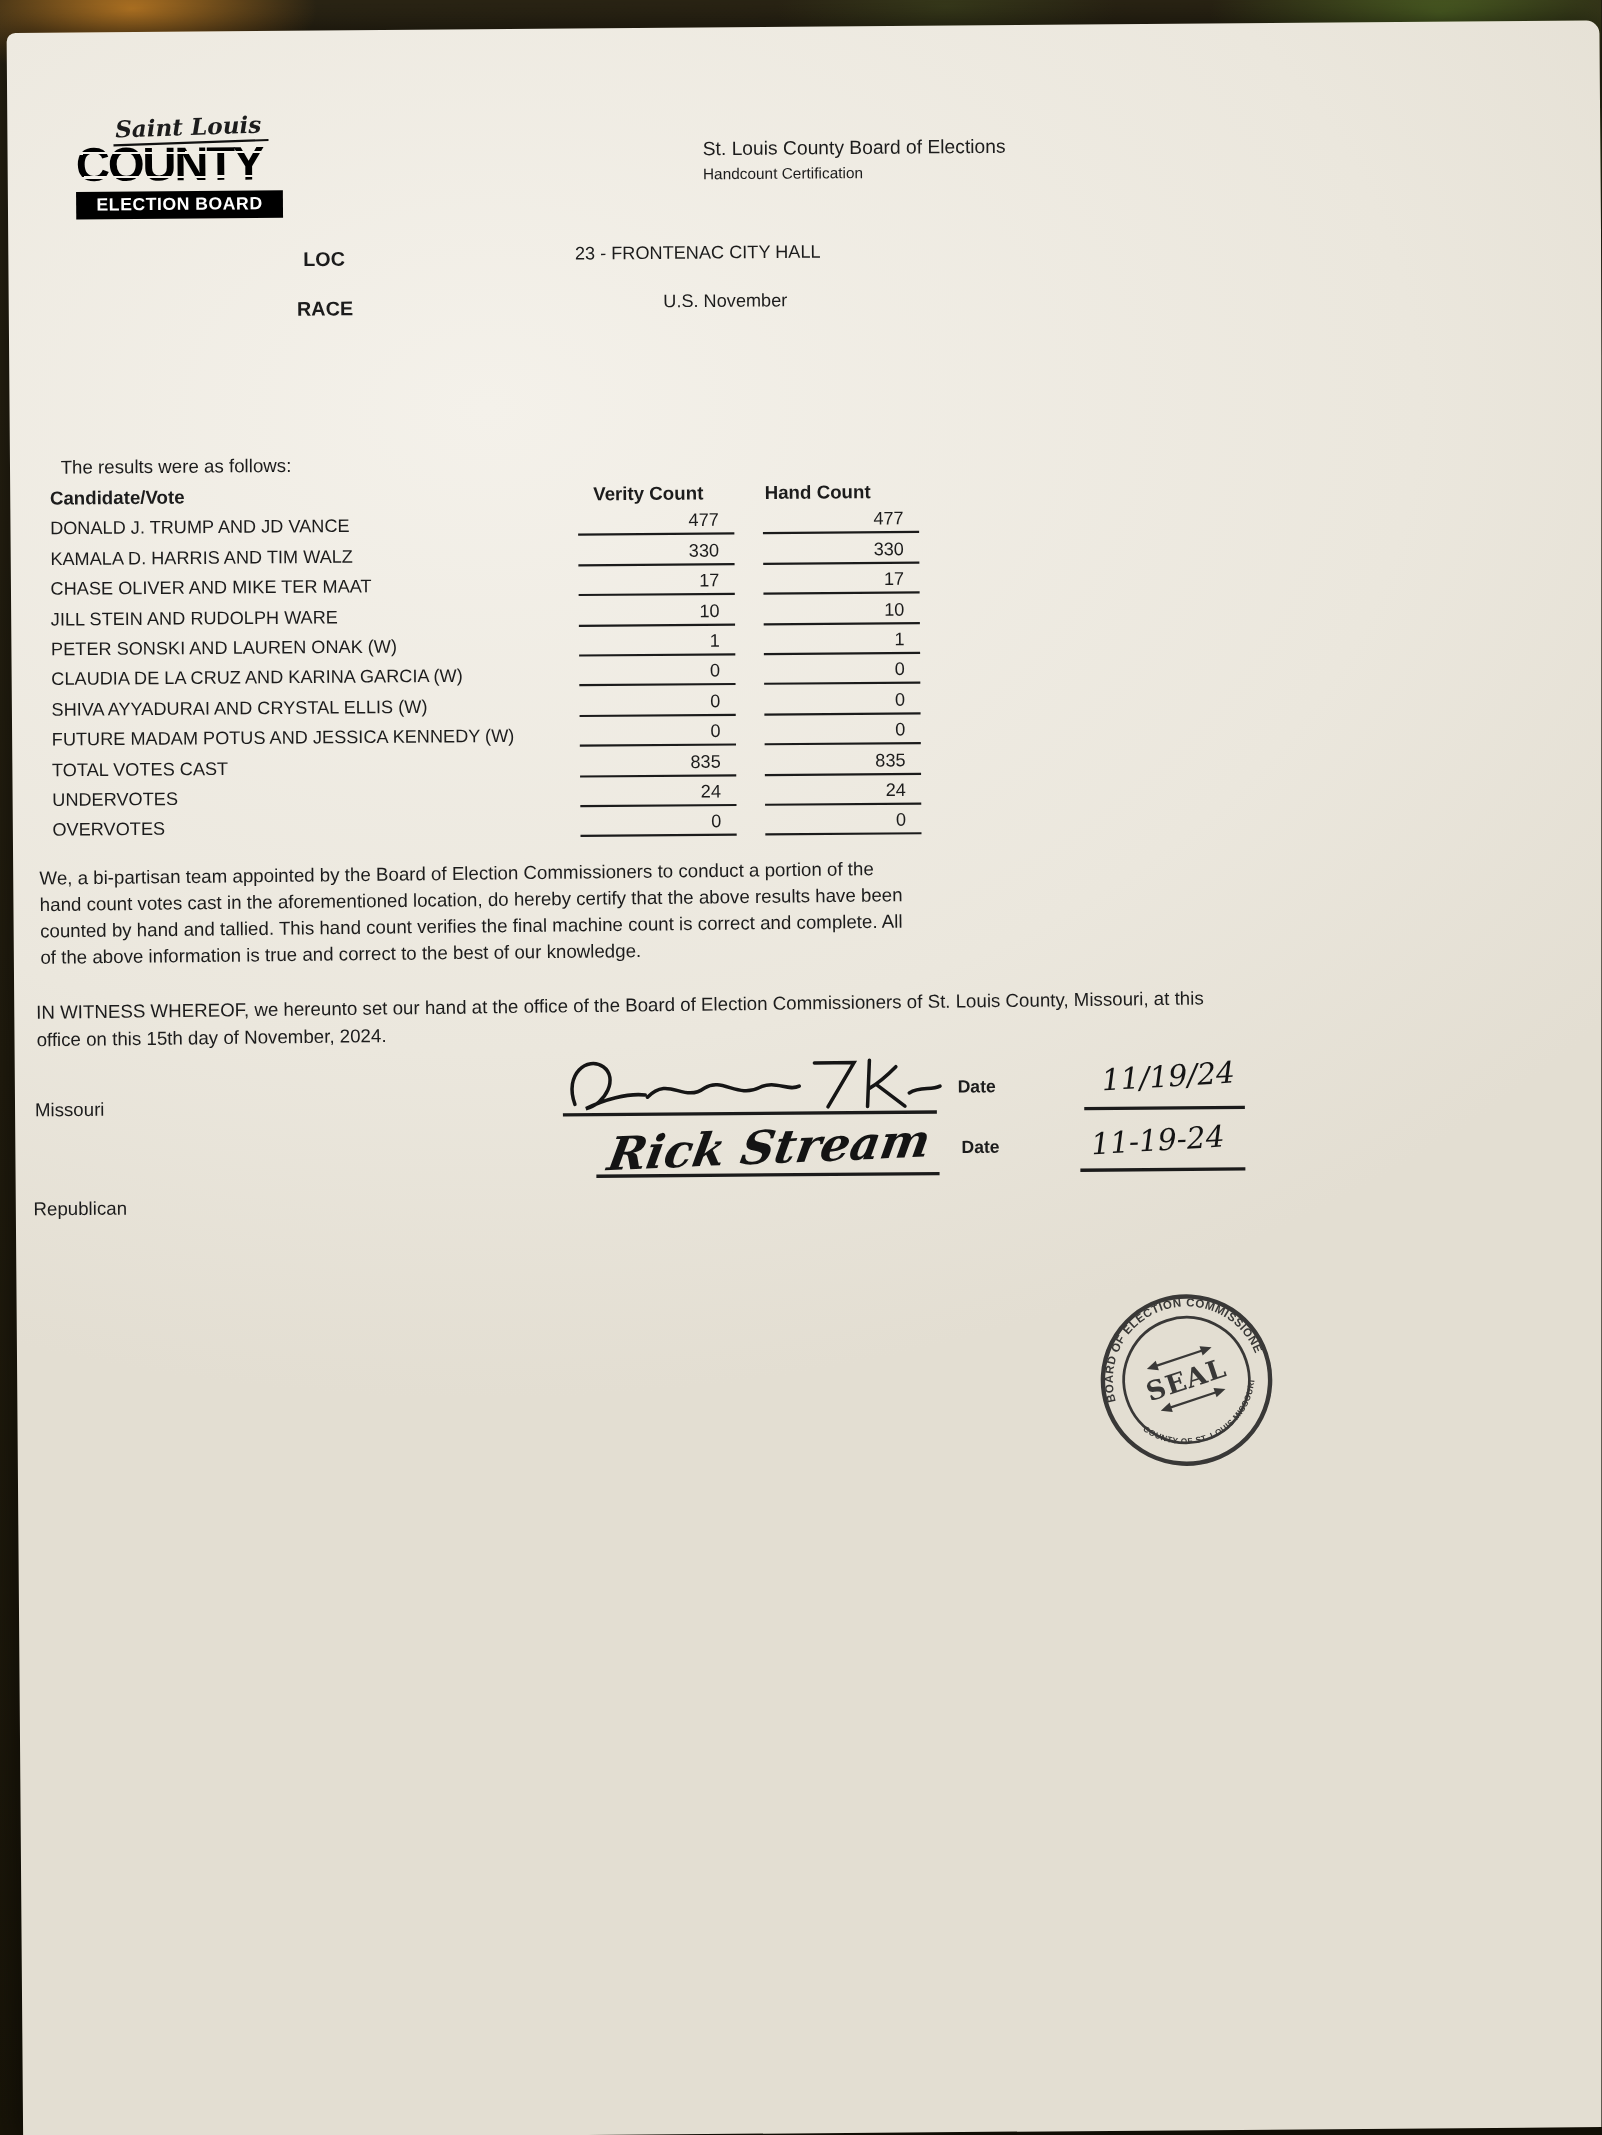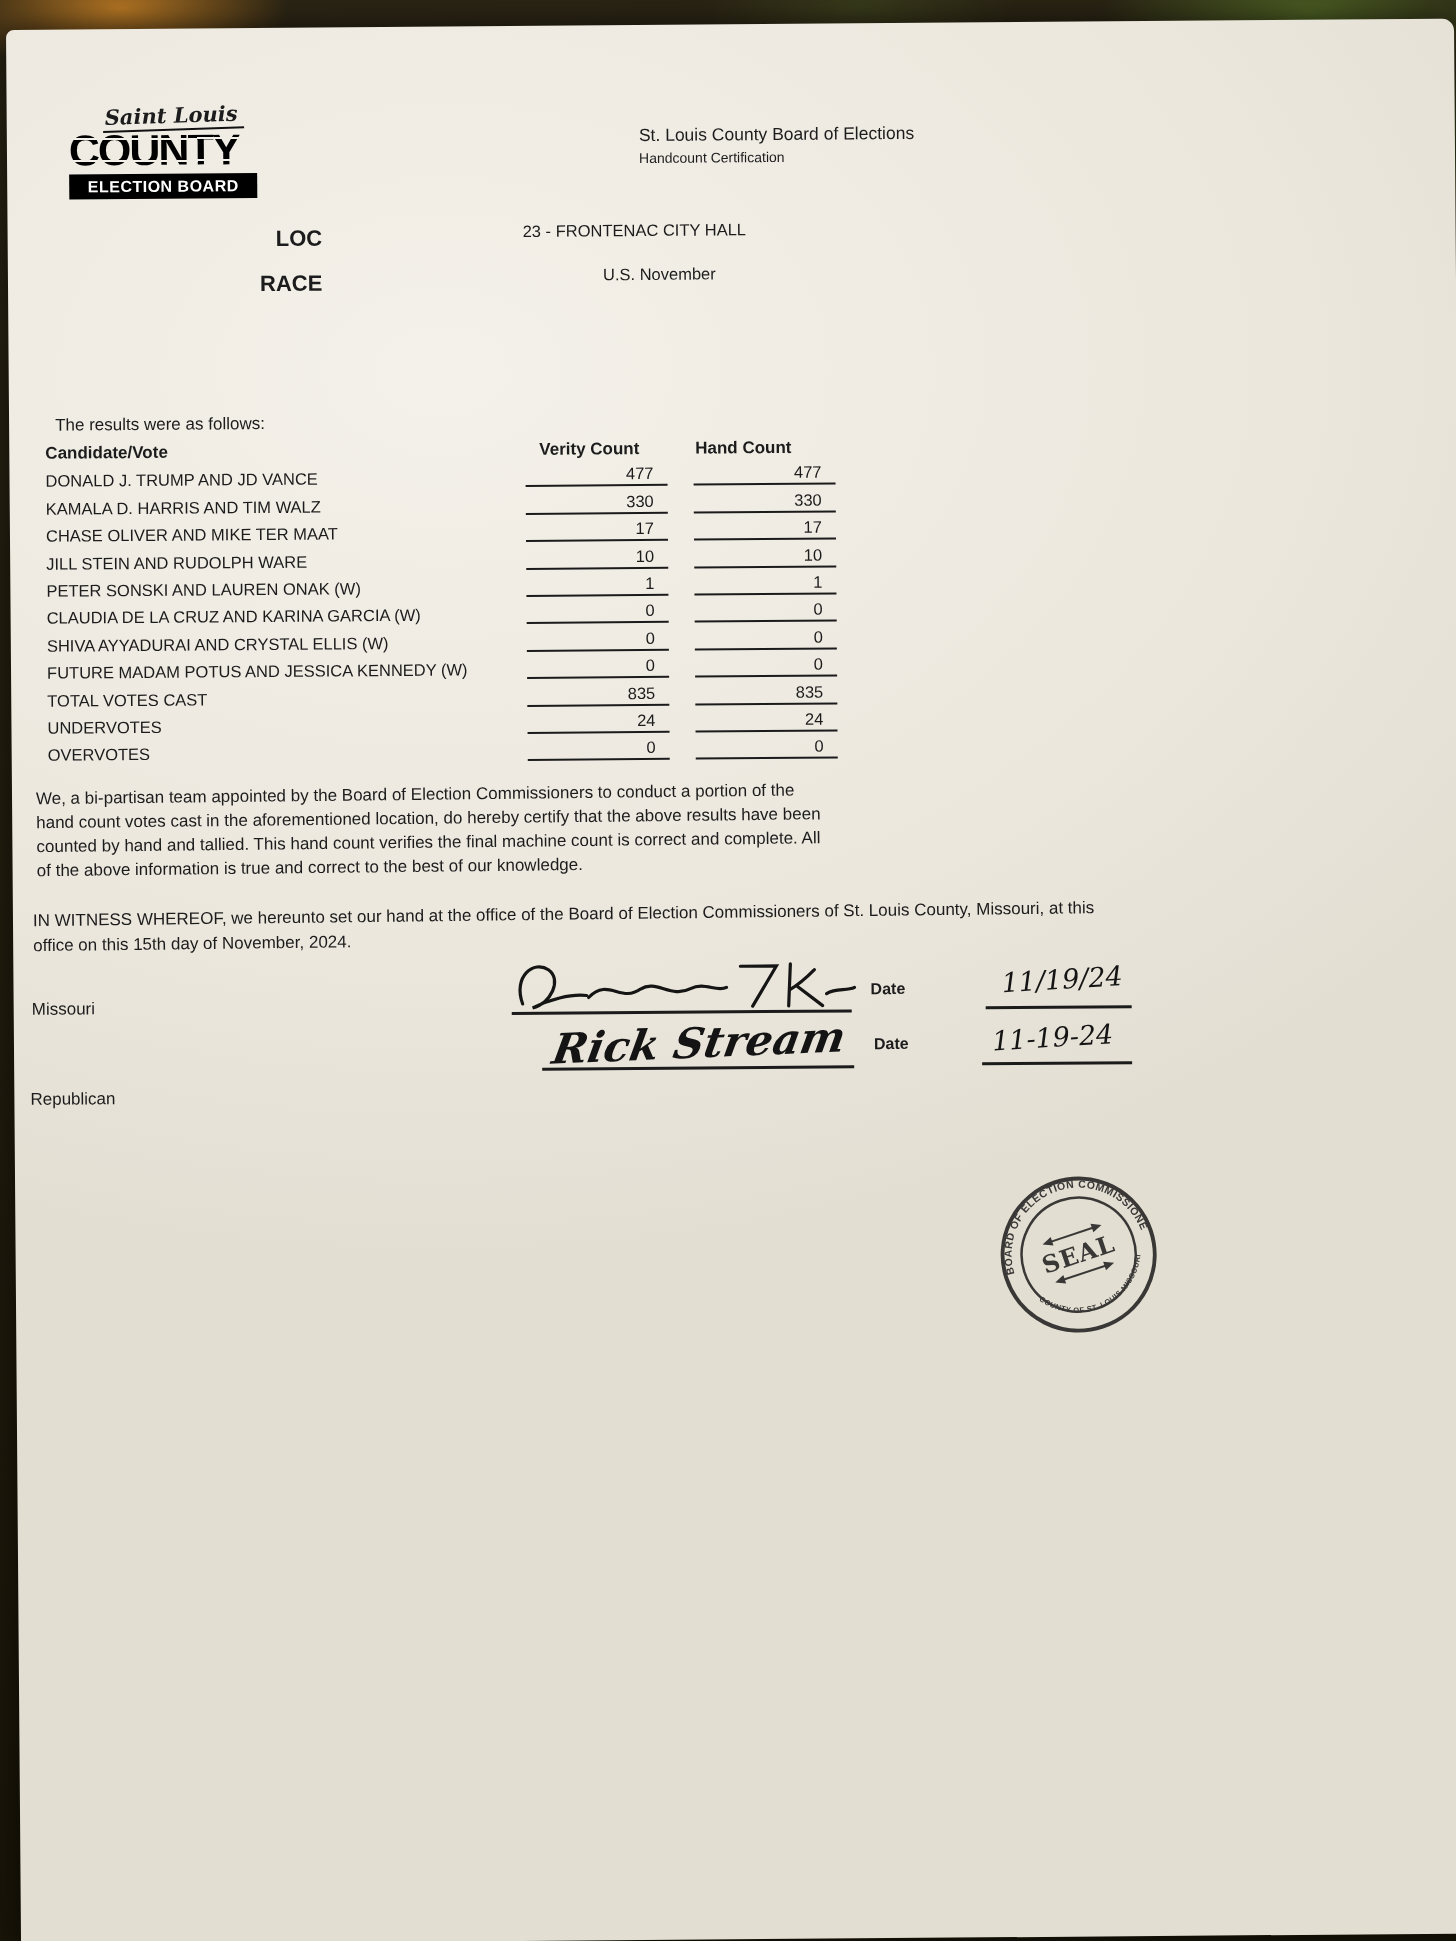--- a/index.html
+++ b/index.html
@@ -28,21 +28,21 @@
   }
   .logo-bar{background:#000;color:#fff;font-weight:700;font-size:16px;letter-spacing:.5px;
     text-align:center;width:188px;padding:4px 0 3px;margin-top:2px;}
 
   
   .hdr{left:632px;top:100px;width:440px;}
   .hdr-title{font-size:17.5px;}
   .hdr-sub{font-size:14px;margin-top:4px;margin-left:0px;}
 
   
-  .meta-label{font-weight:700;font-size:22px;text-align:right;}
+  .meta-label{font-weight:700;font-size:18px;text-align:right;}
   .meta-value{font-size:16.5px;}
 
   
   .results{left:30px;top:386px;width:800px;}
   .results-intro{font-size:17px;padding-left:16px;}
   .trow{display:flex;align-items:flex-end;height:27.4px;}
   .cand{width:480px;font-size:16.5px;padding-left:6px;white-space:nowrap;}
   .num{width:128px;font-size:16.5px;text-align:right;}
   .cell{border-bottom:2.5px solid #1b1b1b;padding-right:14px;padding-bottom:1px;}
   .hand-col{margin-left:26px;}
@@ -75,21 +75,21 @@
       <div class="logo-bar">ELECTION BOARD</div>
     </div>
 
     <div class="abs hdr">
       <div class="hdr-title">St. Louis County Board of Elections</div>
       <div class="hdr-sub">Handcount Certification</div>
     </div>
 
     <div class="abs meta-label" style="left:268px;top:198px;">LOC</div>
     <div class="abs meta-value" style="left:515px;top:196px;">23 - FRONTENAC CITY HALL</div>
-    <div class="abs meta-label" style="left:252px;top:243px;">RACE</div>
+    <div class="abs meta-label" style="left:262px;top:243px;">RACE</div>
     <div class="abs meta-value" style="left:595px;top:240px;">U.S. November</div>
 
     <div class="abs results">
       <div class="results-intro">The results were as follows:</div>
       <div class="trow thead">
         <div class="cand">Candidate/Vote</div>
         <div class="num">Verity Count</div>
         <div class="num hand-col">Hand Count</div>
       </div>
       <div class="trow">

